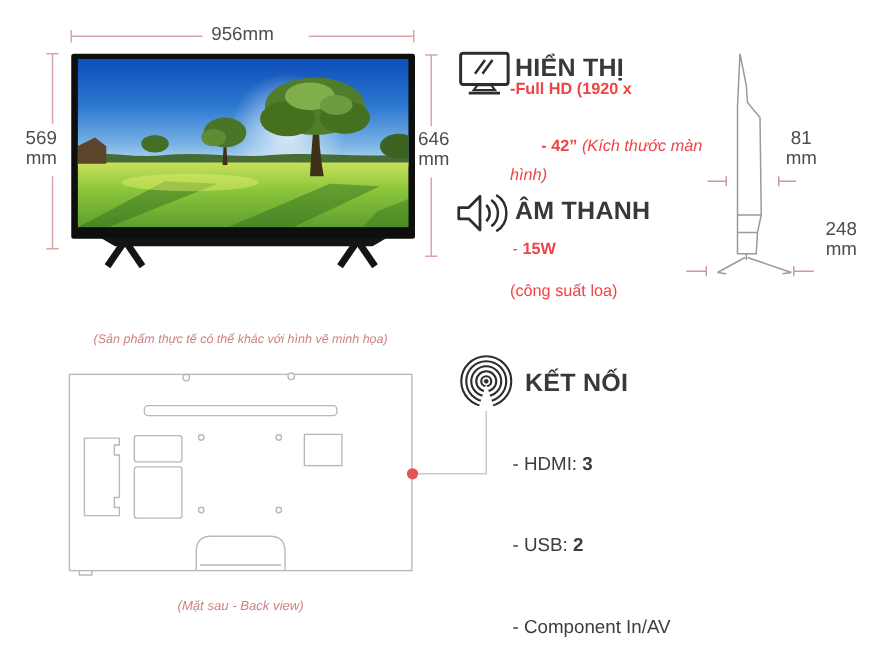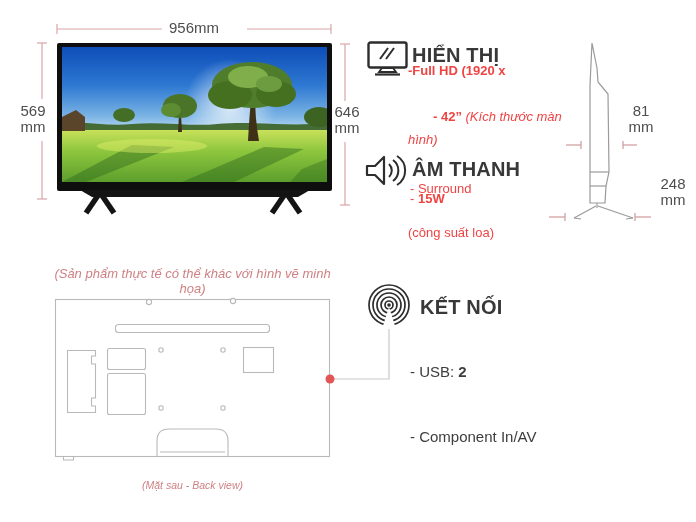--- a/index.html
+++ b/index.html
@@ -167,38 +167,38 @@
   <div class="spec" style="left:408px;top:106px;margin-left:25px;"><b>- 42”</b><i> (Kích thước màn</i></div>
   <div class="spec" style="left:408px;top:129px;font-style:italic;">hình)</div>
 
   <svg class="icon" style="left:364px;top:153px;" width="46" height="36" viewBox="0 0 46 36">
     <path d="M3,13 H11 L20,4 V31 L11,22 H3 Z" fill="none" stroke="#2d2d2d" stroke-width="2.2" stroke-linejoin="round"></path>
     <path d="M25,11 A9,9 0 0 1 25,24" fill="none" stroke="#2d2d2d" stroke-width="2"></path>
     <path d="M29,7 A13,13 0 0 1 29,28" fill="none" stroke="#2d2d2d" stroke-width="2"></path>
     <path d="M33,3 A17,17 0 0 1 33,32" fill="none" stroke="#2d2d2d" stroke-width="2"></path>
   </svg>
   <div class="sec-title" style="left:412px;top:158px;">ÂM THANH</div>
-  <div class="spec" style="left:410px;top:178px;">- Surround</div>
   <div class="spec" style="left:410px;top:188px;"><span>- </span><b>15W</b></div>
   <div class="spec" style="left:408px;top:222px;">(công suất loa)</div>
 
-  <div class="cap" style="left:40px;top:266px;width:305px;font-size:13px;">(Sản phẩm thực tế có thể khác với hình vẽ minh họa)</div>
+  <div class="cap" style="left:40px;top:266px;width:305px;font-size:10px;">(Sản phẩm thực tế có thể khác với hình vẽ minh họa)</div>
   <div class="cap" style="left:40px;top:479px;width:305px;font-size:10.5px;text-align:center;">(Mặt sau - Back view)</div>
 
   <svg class="icon" style="left:366px;top:283px;" width="46" height="46" viewBox="0 0 46 46">
     <circle cx="23" cy="22" r="20" fill="none" stroke="#2d2d2d" stroke-width="1.7"></circle>
     <circle cx="23" cy="22" r="16" fill="none" stroke="#2d2d2d" stroke-width="1.7"></circle>
     <circle cx="23" cy="22" r="12" fill="none" stroke="#2d2d2d" stroke-width="1.7"></circle>
     <circle cx="23" cy="22" r="8" fill="none" stroke="#2d2d2d" stroke-width="1.7"></circle>
     <circle cx="23" cy="22" r="4" fill="none" stroke="#2d2d2d" stroke-width="1.7"></circle>
     <circle cx="23" cy="22" r="1.8" fill="#2d2d2d"></circle>
     <polygon points="23,24 16,46 30,46" fill="#ffffff"></polygon>
   </svg>
   <div class="sec-title" style="left:420px;top:296px;">KẾT NỐI</div>
   <div class="clist">
+    <div><span>- HDMI: </span><b>3</b></div>
     <div><span>- USB: </span><b>2</b></div>
     <div><span>- Component In/AV</span><b></b></div>
     
     
     
     
     
   </div>
 
 </div>

